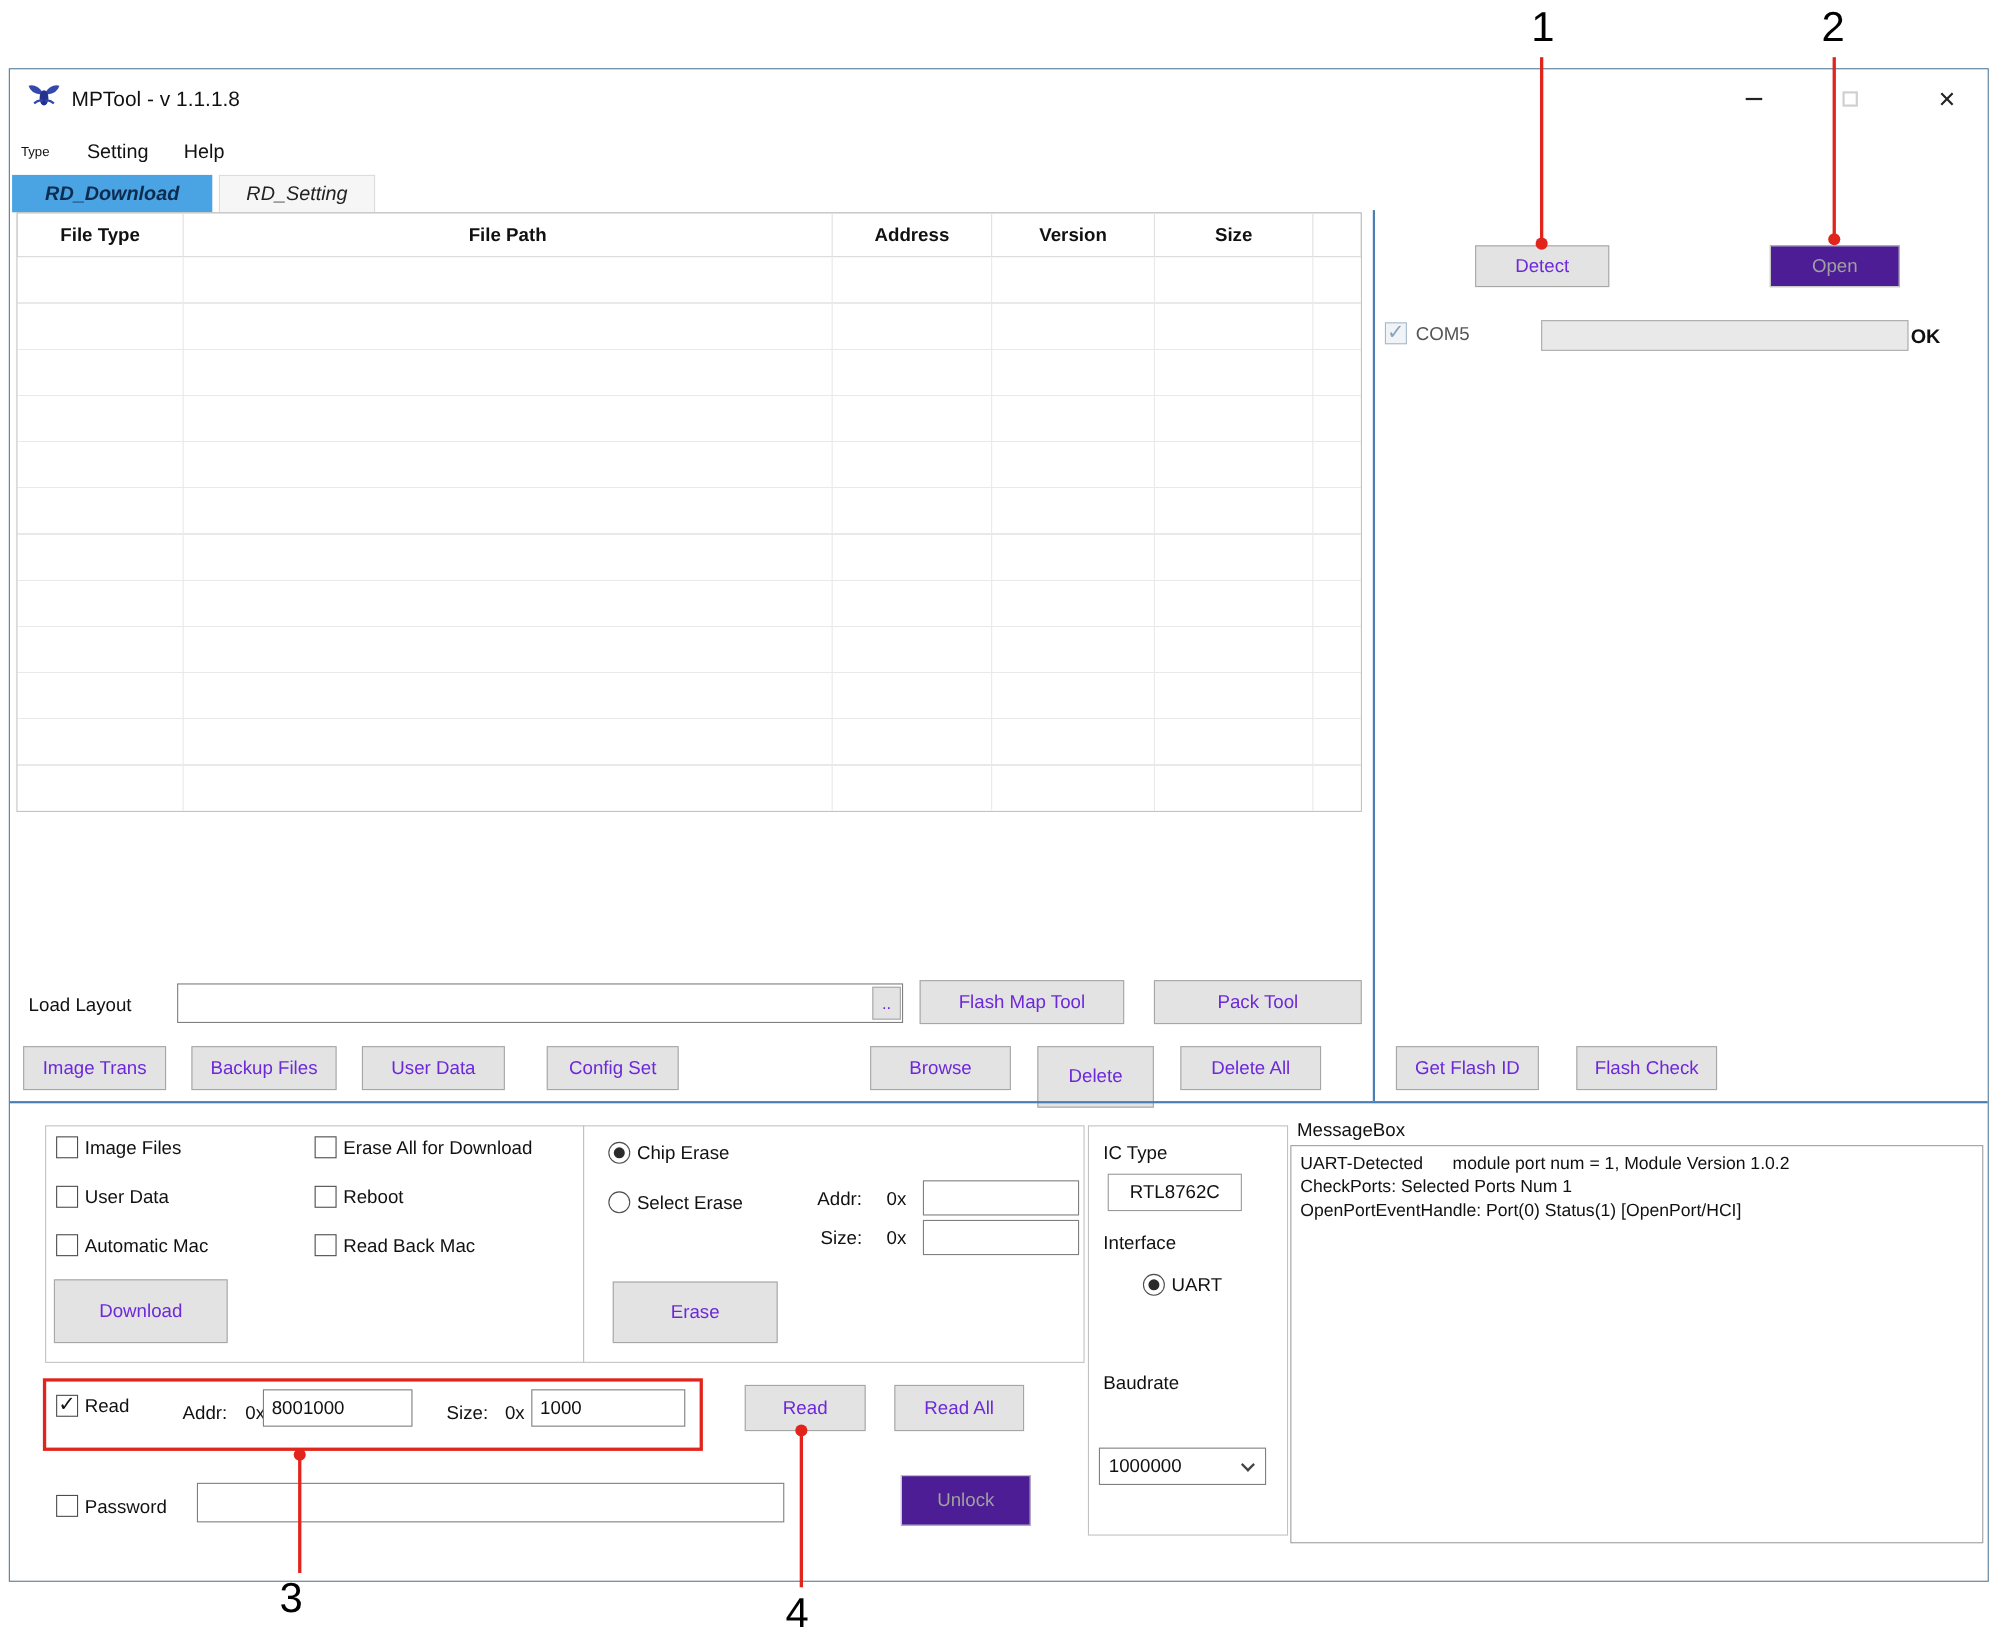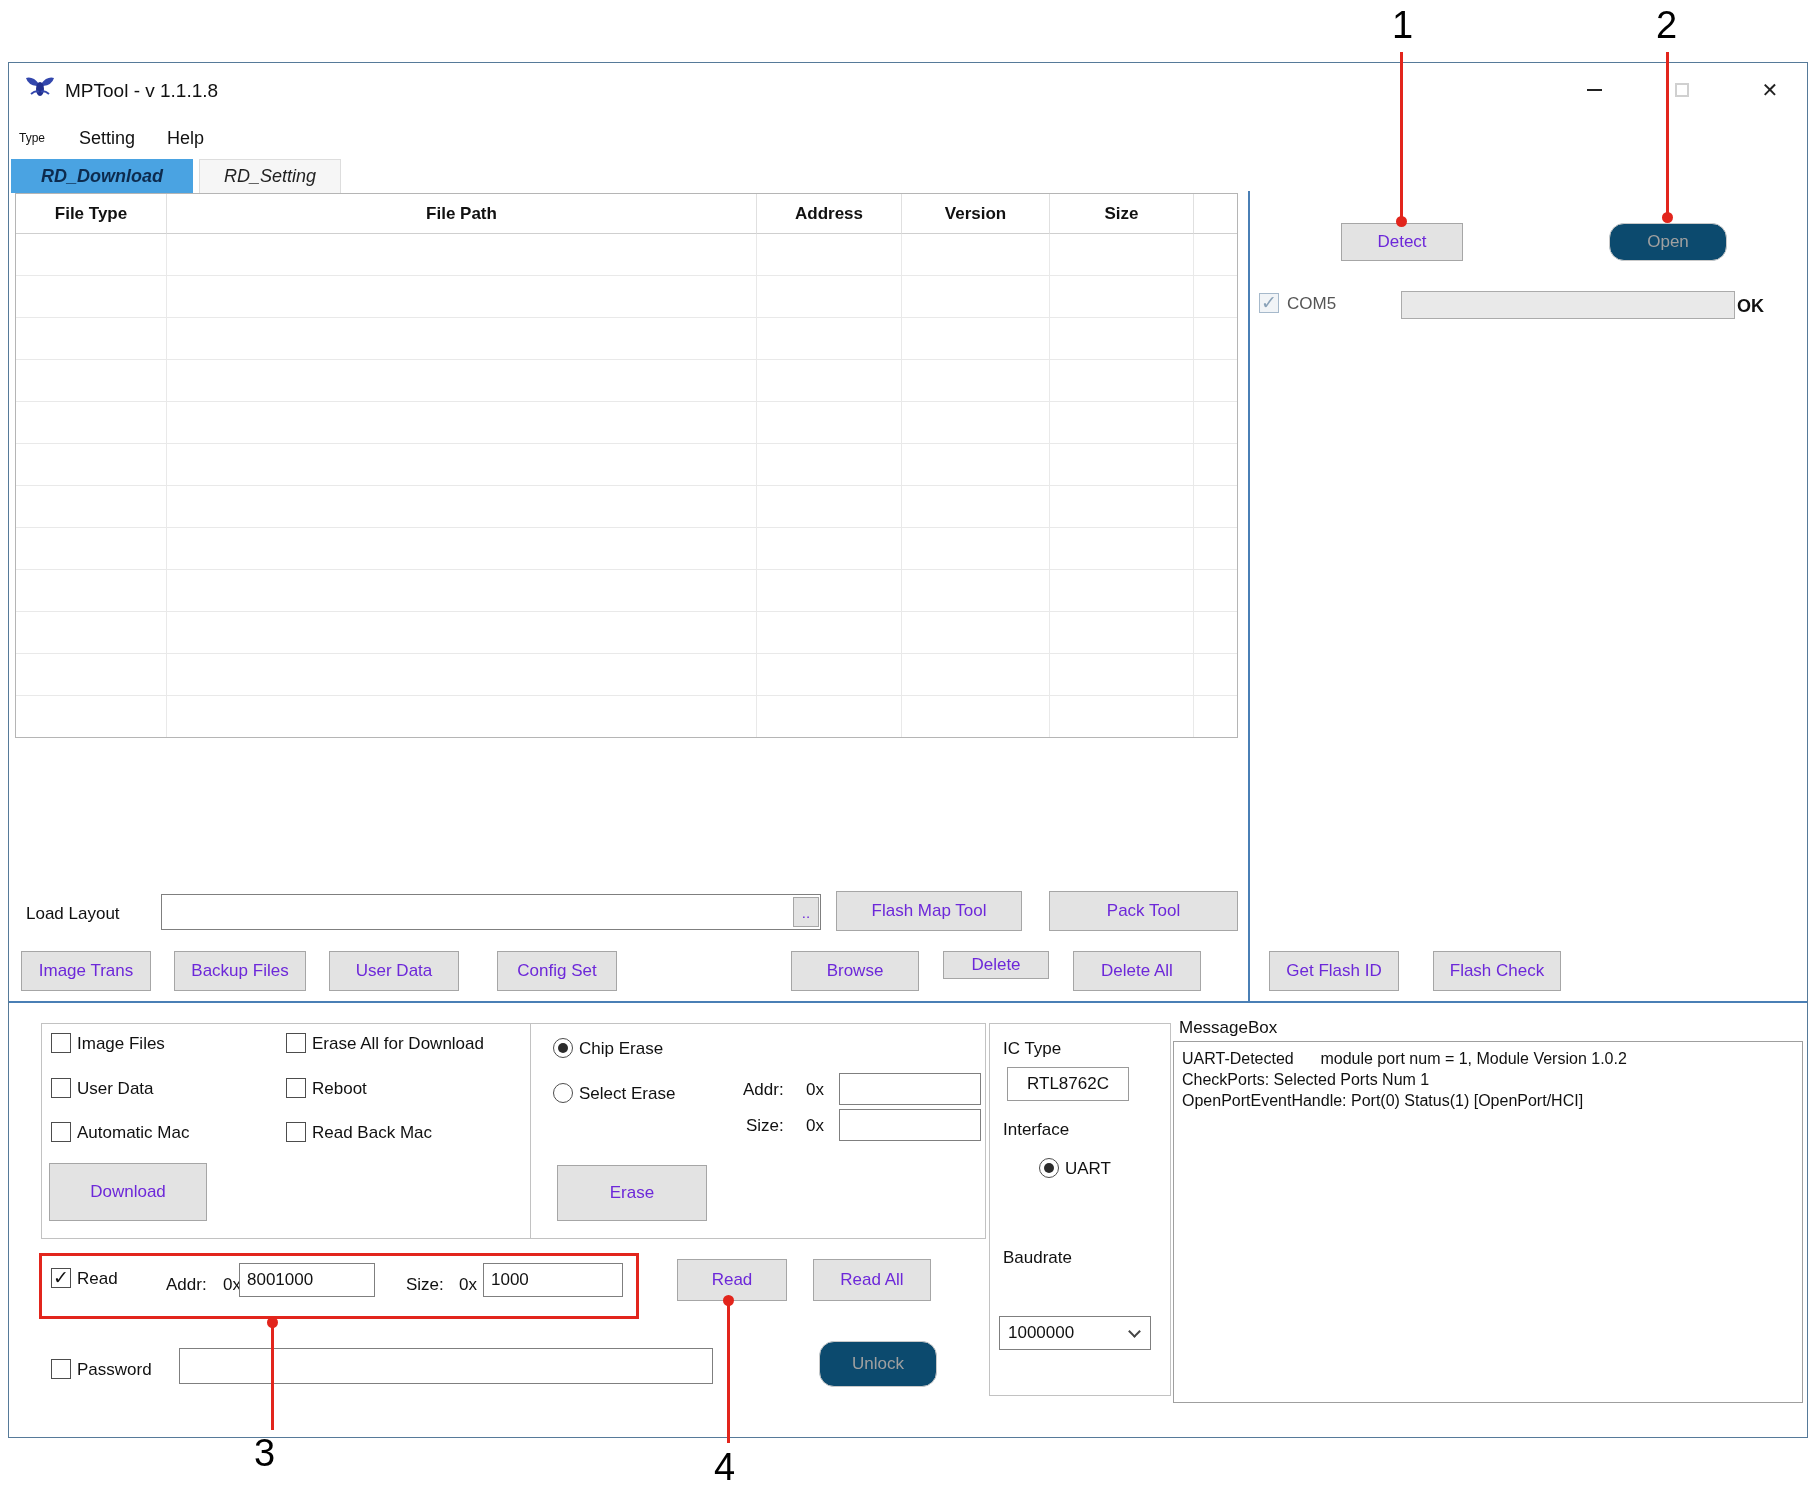--- a/index.html
+++ b/index.html
@@ -4,21 +4,21 @@
 <style>
   * { margin:0; padding:0; box-sizing:border-box; }
   body { font-family:"Liberation Sans","DejaVu Sans",sans-serif; background:#fff; color:#111; }
   .canvas { position:relative; width:1818px; height:1495px; background:#fff; overflow:hidden; }
   .window { position:absolute; left:8px; top:62px; width:1800px; height:1376px; border:1px solid #567a99; background:#fff; }
 
   .lbl { position:absolute; font-size:17px; line-height:22px; white-space:nowrap; color:#111; }
   .title { font-size:19px; }
 
   .btn { position:absolute; display:flex; align-items:center; justify-content:center; background:#e3e3e3; border:1px solid #a6a6a6; font-size:17px; font-family:inherit; color:#6d28d9; padding:0; cursor:default; }
-  .btn.disabled { background:#0c4a6e; border-color:#c9c9c9; color:#a0a0a0;border-radius:15px; }
+  .btn.disabled { background:#4c1d95; border-color:#c9c9c9; color:#a0a0a0; }
   .input { position:absolute; border:1px solid #7f7f7f; background:#fff; font-size:17px; font-family:inherit; padding:0 7px; color:#111; outline:none; }
 
   .cb { position:absolute; width:20px; height:20px; border:1px solid #4d4d4d; background:#fff; }
   .cb.checked::after { content:"\2713"; position:absolute; left:1px; top:-3px; font-size:19px; font-weight:700; color:#111; }
   .cb.dim { border-color:#a6b9cb; background:#f1f4f7; }
   .cb.dim::after { color:#8aa2b8; }
 
   .radio { position:absolute; width:20px; height:20px; border:1px solid #4d4d4d; border-radius:50%; background:#fff; }
   .radio.sel::after { content:""; position:absolute; left:4px; top:4px; width:10px; height:10px; border-radius:50%; background:#2b2b2b; }
 
@@ -110,21 +110,21 @@
     <input class="input" style="left: 152px; top: 831px; width: 660px; height: 36px;" value="">
     <button class="btn" style="left:784px;top:834px;width:26px;height:30px;font-size:15px;">..</button>
     <button class="btn" style="left:827px;top:828px;width:186px;height:40px;">Flash Map Tool</button>
     <button class="btn" style="left:1040px;top:828px;width:189px;height:40px;">Pack Tool</button>
 
     <button class="btn" style="left:12px;top:888px;width:130px;height:40px;">Image Trans</button>
     <button class="btn" style="left:165px;top:888px;width:132px;height:40px;">Backup Files</button>
     <button class="btn" style="left:320px;top:888px;width:130px;height:40px;">User Data</button>
     <button class="btn" style="left:488px;top:888px;width:120px;height:40px;">Config Set</button>
     <button class="btn" style="left:782px;top:888px;width:128px;height:40px;">Browse</button>
-    <button class="btn" style="left:934px;top:888px;width:106px;height:28px;">Delete</button>
+    <button class="btn" style="left:934px;top:888px;width:106px;height:56px;">Delete</button>
     <button class="btn" style="left:1064px;top:888px;width:128px;height:40px;">Delete All</button>
     <button class="btn" style="left:1260px;top:888px;width:130px;height:40px;">Get Flash ID</button>
     <button class="btn" style="left:1424px;top:888px;width:128px;height:40px;">Flash Check</button>
 
     <div class="divider" style="left:1239px;top:128px;width:2px;height:810px;"></div>
     <div class="divider" style="left:0;top:938px;width:1798px;height:2px;"></div>
 
     <button class="btn" style="left:1332px;top:160px;width:122px;height:38px;">Detect</button>
     <button class="btn disabled" style="left:1600px;top:160px;width:118px;height:38px;">Open</button>
     <span class="cb checked dim" style="left:1250px;top:230px;"></span>

